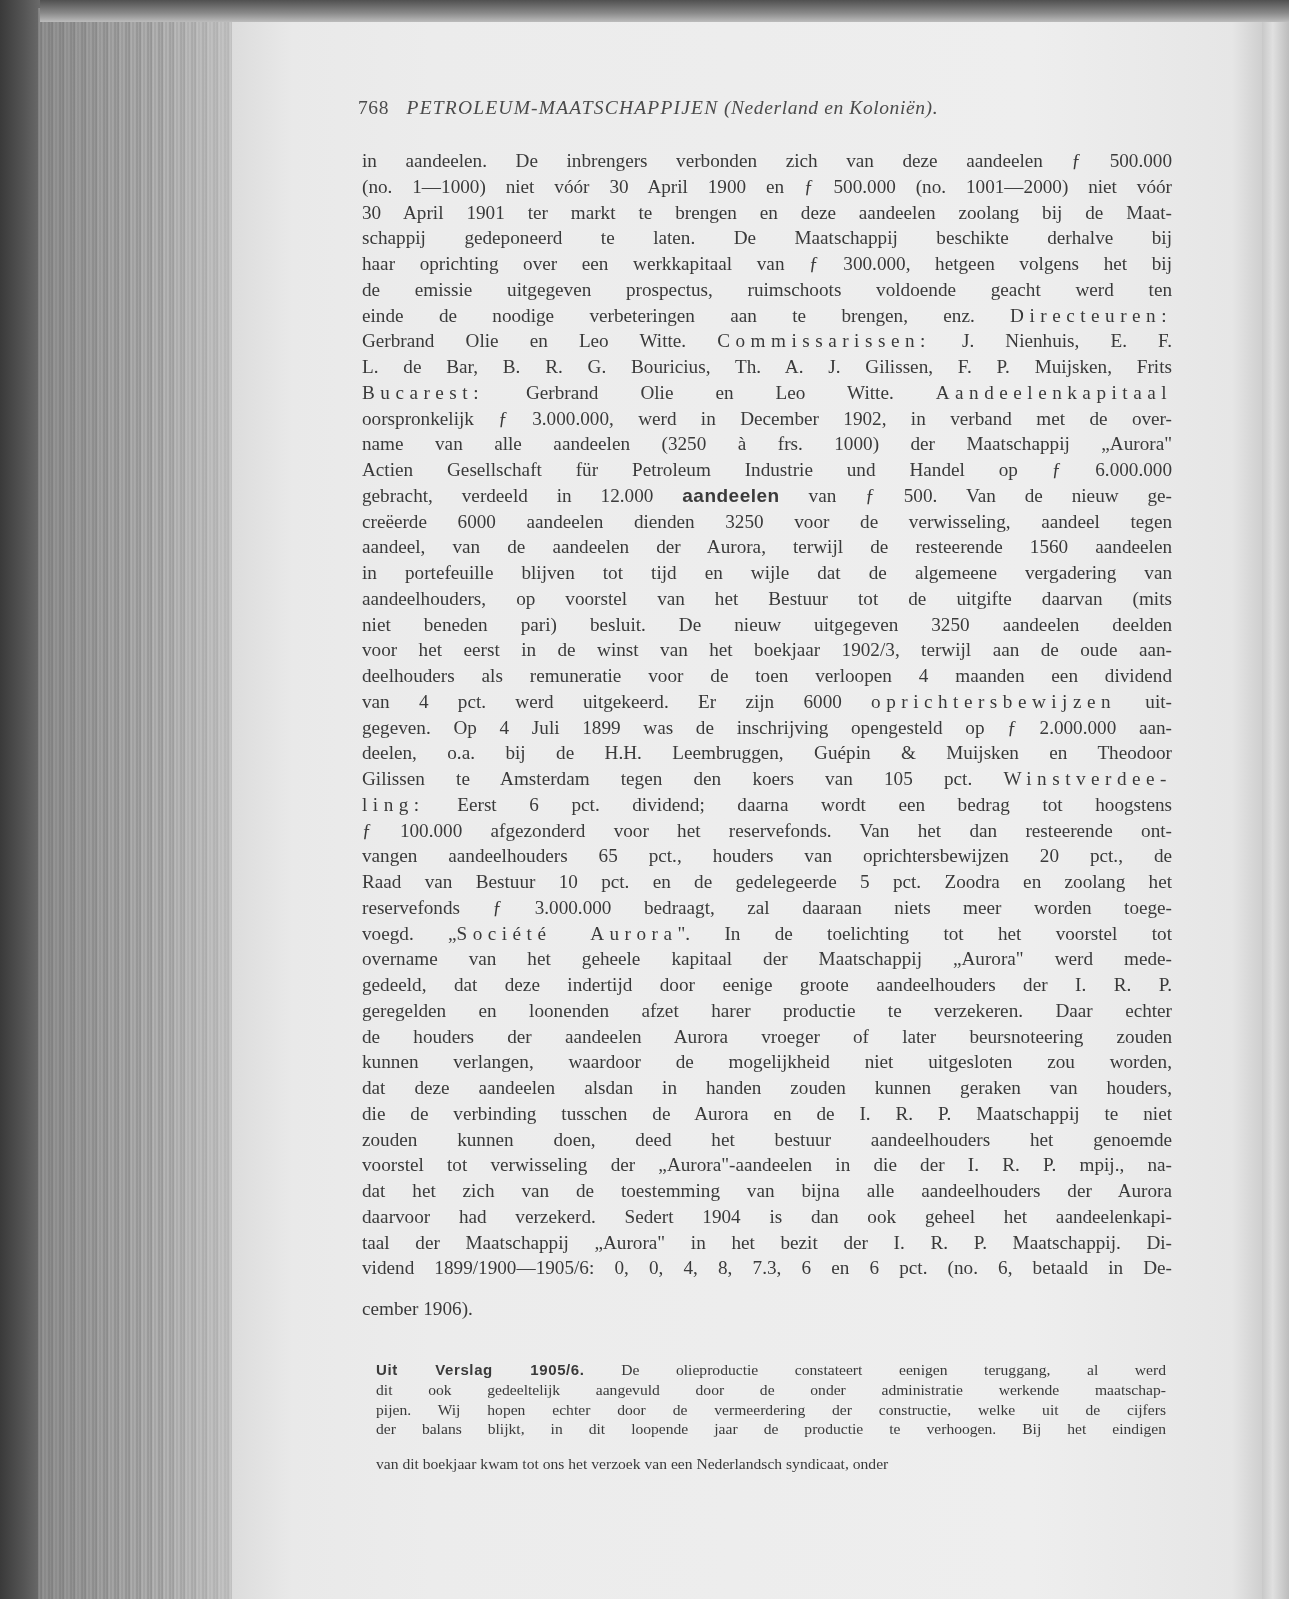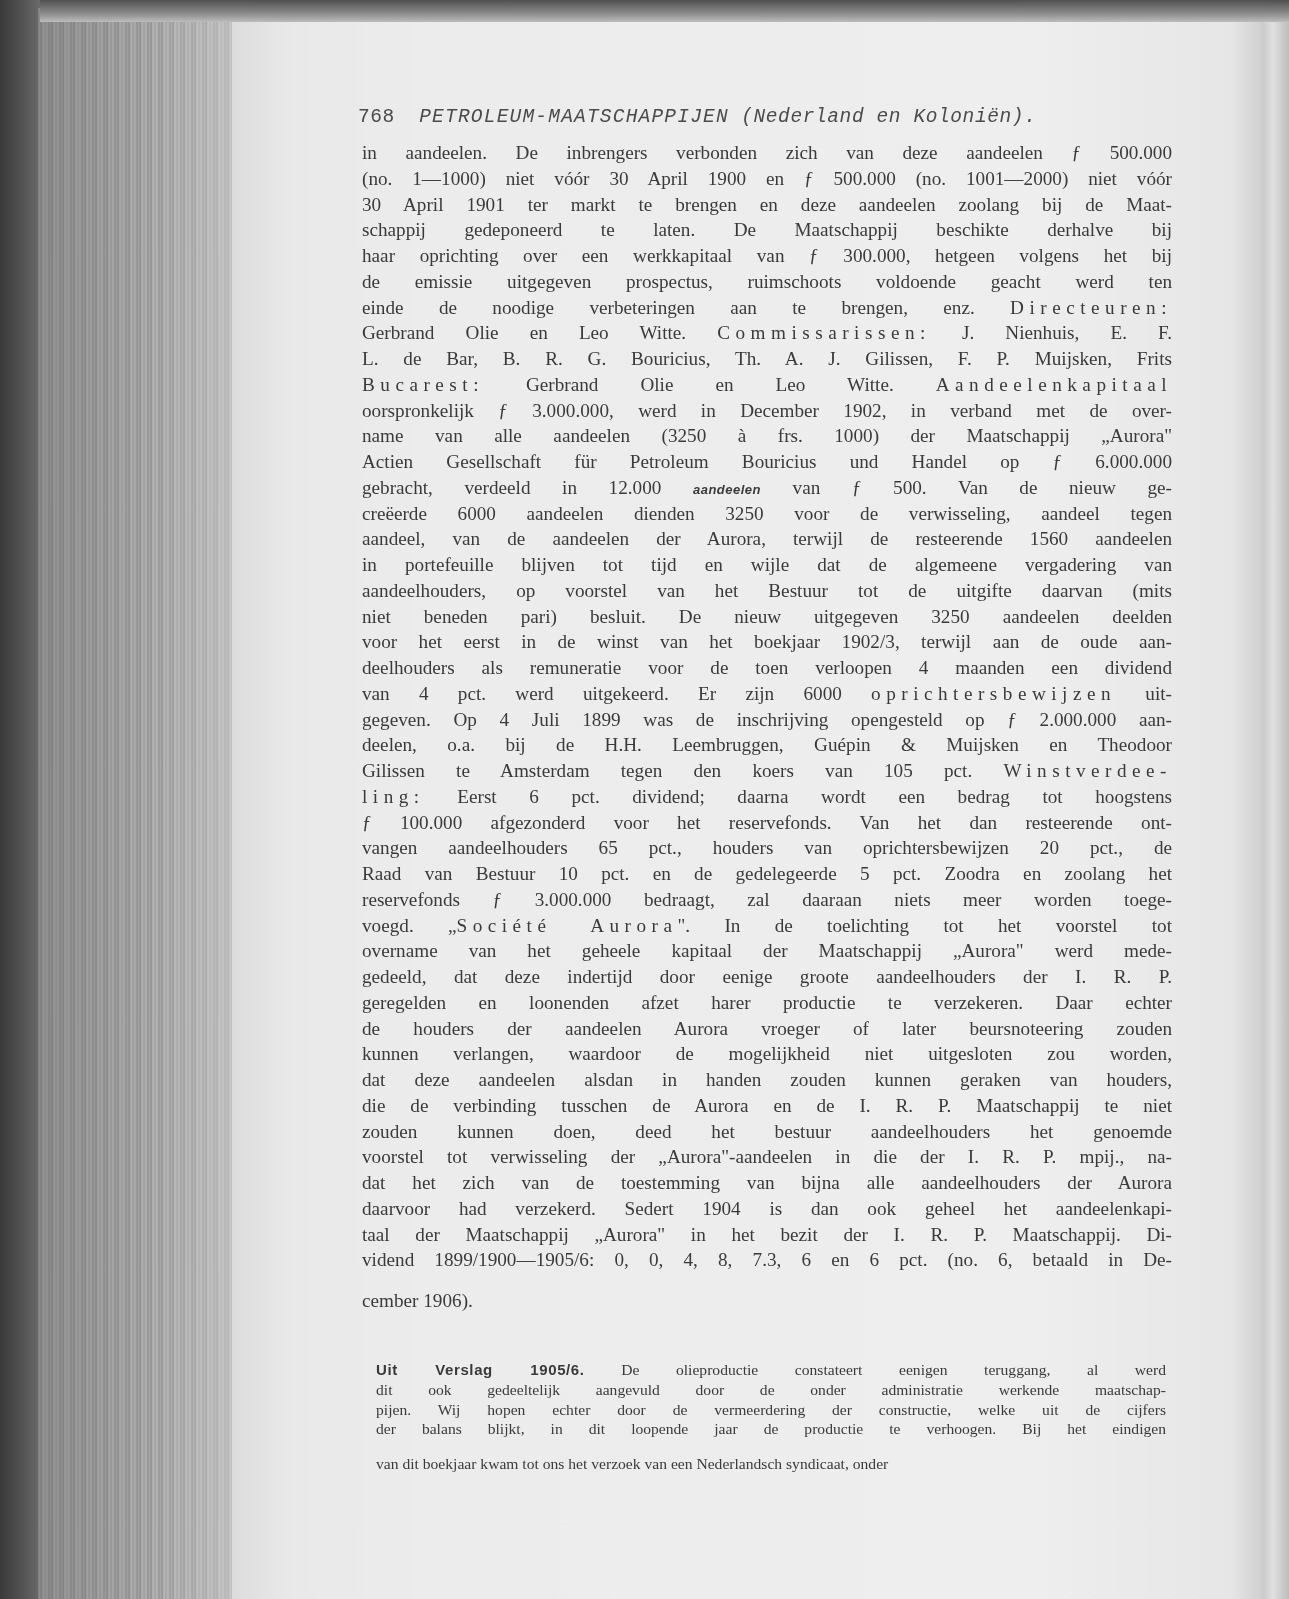--- a/index.html
+++ b/index.html
@@ -29,37 +29,37 @@
   }
   .page {
     position: absolute; left: 232px; top: 22px; width: 1030px; height: 1577px;
     background: linear-gradient(to right, #dcdcdc 0px, #e9e9e9 60px, #ececec 200px, #eeeeee 800px, #e6e6e6 1000px, #cfcfcf 1030px);
   }
   .right-edge {
     position: absolute; left: 1262px; top: 22px; width: 27px; height: 1577px;
     background: linear-gradient(to right, #c8c8c8, #e0e0e0 40%, #bdbdbd);
   }
   .header {
-    position: absolute; left: 358px; top: 106px; width: 820px;
-    font-size: 19.5px; color: #4b4b4b; white-space: nowrap; letter-spacing: 0.6px; font-family: Liberation Mono, monospace;
+    position: absolute; left: 358px; top: 97px; width: 820px;
+    font-size: 19.5px; color: #4b4b4b; white-space: nowrap; letter-spacing: 0.6px;
   }
   .header .pageno { font-style: normal; margin-right: 12px; }
   .header .title { font-style: italic; letter-spacing: 1.2px; }
   .header .subtitle { font-style: italic; }
   .body-text {
-    position: absolute; left: 362px; top: 140px; width: 810px;
+    position: absolute; left: 362px; top: 148px; width: 810px;
     font-size: 19.2px; line-height: 25.75px; color: #3a3a3a;
   }
   .line {
     display: block; white-space: nowrap; text-align: justify; text-align-last: justify;
     height: 25.75px;
   }
   .line.last { text-align-last: left; margin-top: 15px; }
   .sp { letter-spacing: 5.5px; }
-  .bold-sans { font-family: "Liberation Sans", "DejaVu Sans", sans-serif; font-weight: bold; font-size: 13px; letter-spacing: 0.5px; font-style: italic; }
+  .bold-sans { font-family: "Liberation Sans", "DejaVu Sans", sans-serif; font-weight: bold; font-size: 19px; letter-spacing: 0.5px; }
   .report {
     position: absolute; left: 376px; top: 1360px; width: 790px;
     font-size: 15.6px; line-height: 19.8px; color: #3a3a3a;
   }
   .report .line { height: 19.8px; }
   .report-label { font-family: "Liberation Sans", "DejaVu Sans", sans-serif; font-weight: bold; font-size: 15px; letter-spacing: 0.6px; }
 </style>
 </head>
 <body>
 
@@ -81,21 +81,21 @@
     <span class="line"><span>30 April 1901 ter markt te brengen en deze aandeelen zoolang bij de Maat-</span></span>
     <span class="line"><span>schappij gedeponeerd te laten. De Maatschappij beschikte derhalve bij</span></span>
     <span class="line"><span>haar oprichting over een werkkapitaal van ƒ 300.000, hetgeen volgens het bij</span></span>
     <span class="line"><span>de emissie uitgegeven prospectus, ruimschoots voldoende geacht werd ten</span></span>
     <span class="line"><span>einde de noodige verbeteringen aan te brengen, enz. </span><span class="sp">Directeuren:</span></span>
     <span class="line"><span>Gerbrand Olie en Leo Witte. </span><span class="sp">Commissarissen:</span><span> J. Nienhuis, E. F.</span></span>
     <span class="line"><span>L. de Bar, B. R. G. Bouricius, Th. A. J. Gilissen, F. P. Muijsken, Frits</span></span>
     <span class="line"><span class="sp">Bucarest:</span><span> Gerbrand Olie en Leo Witte. </span><span class="sp">Aandeelenkapitaal</span></span>
     <span class="line"><span>oorspronkelijk ƒ 3.000.000, werd in December 1902, in verband met de over-</span></span>
     <span class="line"><span>name van alle aandeelen (3250 à frs. 1000) der Maatschappij „Aurora"</span></span>
-    <span class="line"><span>Actien Gesellschaft für Petroleum Bouricius und Handel op ƒ 6.000.000</span></span>
+    <span class="line"><span>Actien Gesellschaft für Petroleum Industrie und Handel op ƒ 6.000.000</span></span>
     <span class="line"><span>gebracht, verdeeld in 12.000 </span><span class="bold-sans">aandeelen</span><span> van ƒ 500. Van de nieuw ge-</span></span>
     <span class="line"><span>creëerde 6000 aandeelen dienden 3250 voor de verwisseling, aandeel tegen</span></span>
     <span class="line"><span>aandeel, van de aandeelen der Aurora, terwijl de resteerende 1560 aandeelen</span></span>
     <span class="line"><span>in portefeuille blijven tot tijd en wijle dat de algemeene vergadering van</span></span>
     <span class="line"><span>aandeelhouders, op voorstel van het Bestuur tot de uitgifte daarvan (mits</span></span>
     <span class="line"><span>niet beneden pari) besluit. De nieuw uitgegeven 3250 aandeelen deelden</span></span>
     <span class="line"><span>voor het eerst in de winst van het boekjaar 1902/3, terwijl aan de oude aan-</span></span>
     <span class="line"><span>deelhouders als remuneratie voor de toen verloopen 4 maanden een dividend</span></span>
     <span class="line"><span>van 4 pct. werd uitgekeerd. Er zijn 6000 </span><span class="sp">oprichtersbewijzen</span><span> uit-</span></span>
     <span class="line"><span>gegeven. Op 4 Juli 1899 was de inschrijving opengesteld op ƒ 2.000.000 aan-</span></span>

